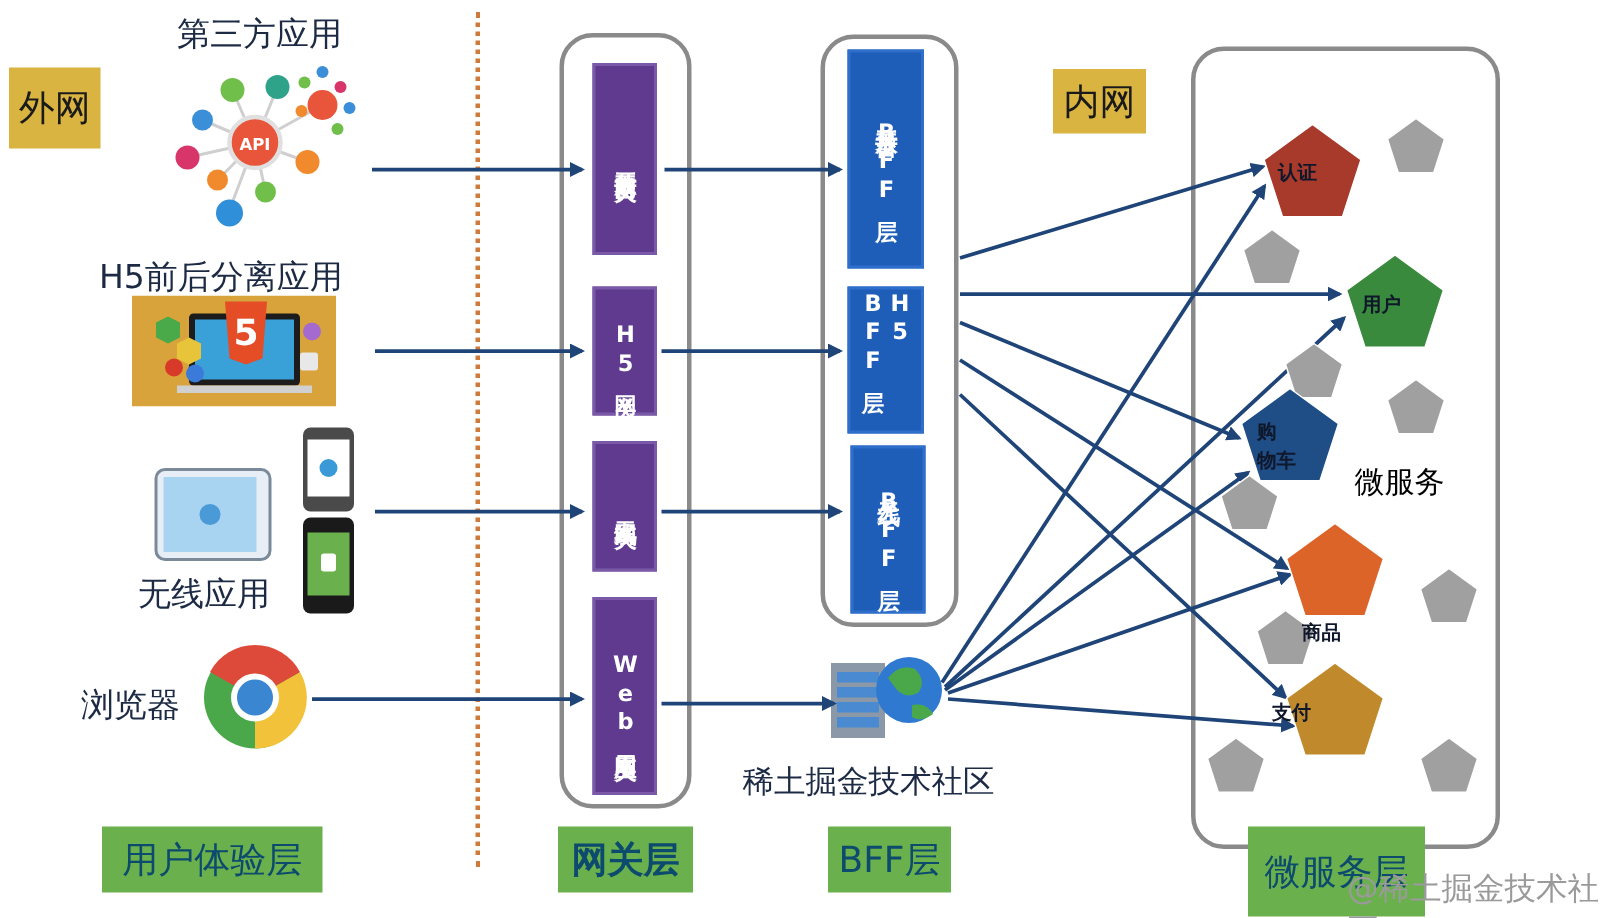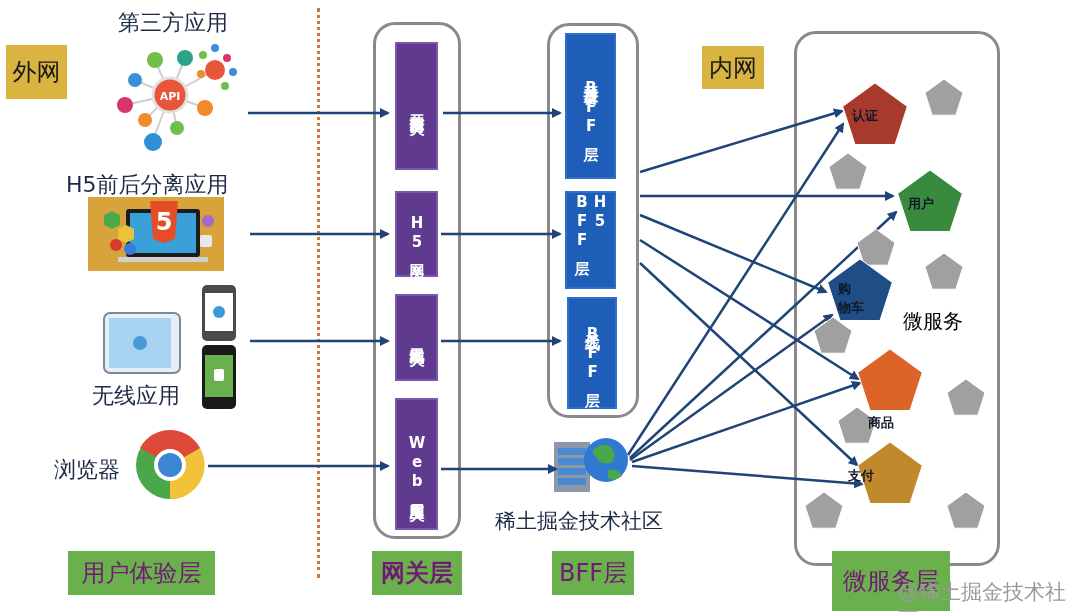--- a/index.html
+++ b/index.html
@@ -1,19 +1,19 @@
 <!DOCTYPE html>
 <html><head>
 <meta charset="utf-8">
 <style>
   html, body { margin:0; padding:0; background:#ffffff; }
   body { width:1074px; height:612px; position:relative; overflow:hidden; font-family:"DejaVu Sans", sans-serif; }
   .abs { position:absolute; }
   .label-yellow { background:#d9b440; color:#1a1a1a; font-size:24px; display:flex; align-items:center; justify-content:center; }
-  .label-green { background:#6ab04c; color:#701a75; font-size:24px; display:flex; align-items:center; justify-content:center; }
+  .label-green { background:#6ab04c; color:#0c4a6e; font-size:24px; display:flex; align-items:center; justify-content:center; }
   .app-title { color:#1c2a44; font-size:22px; white-space:nowrap; }
   .group-box { border:3px solid #8a8a8a; border-radius:22px; box-sizing:border-box; }
   .vbox { color:#ffffff; font-weight:bold; font-size:15px; display:flex; align-items:center; justify-content:center; writing-mode:vertical-rl; text-orientation:upright; letter-spacing:1px; box-sizing:border-box; }
   .vbox.purple { background:#5f3a8f; border:2px solid #7a5aa8; }
   .vbox.blue { background:#1f5eb8; border:2px solid #2f6fcc; }
   .divider { border-left:3px dotted #d07a3a; }
   svg.overlay { position:absolute; left:0; top:0; }
   .pent-label { color:#0f172a; font-weight:bold; font-size:13px; text-align:left; line-height:19px; }
   .ms-title { color:#000000; font-size:20px; }
   .watermark { color:#9a9a9a; font-size:21px; }

